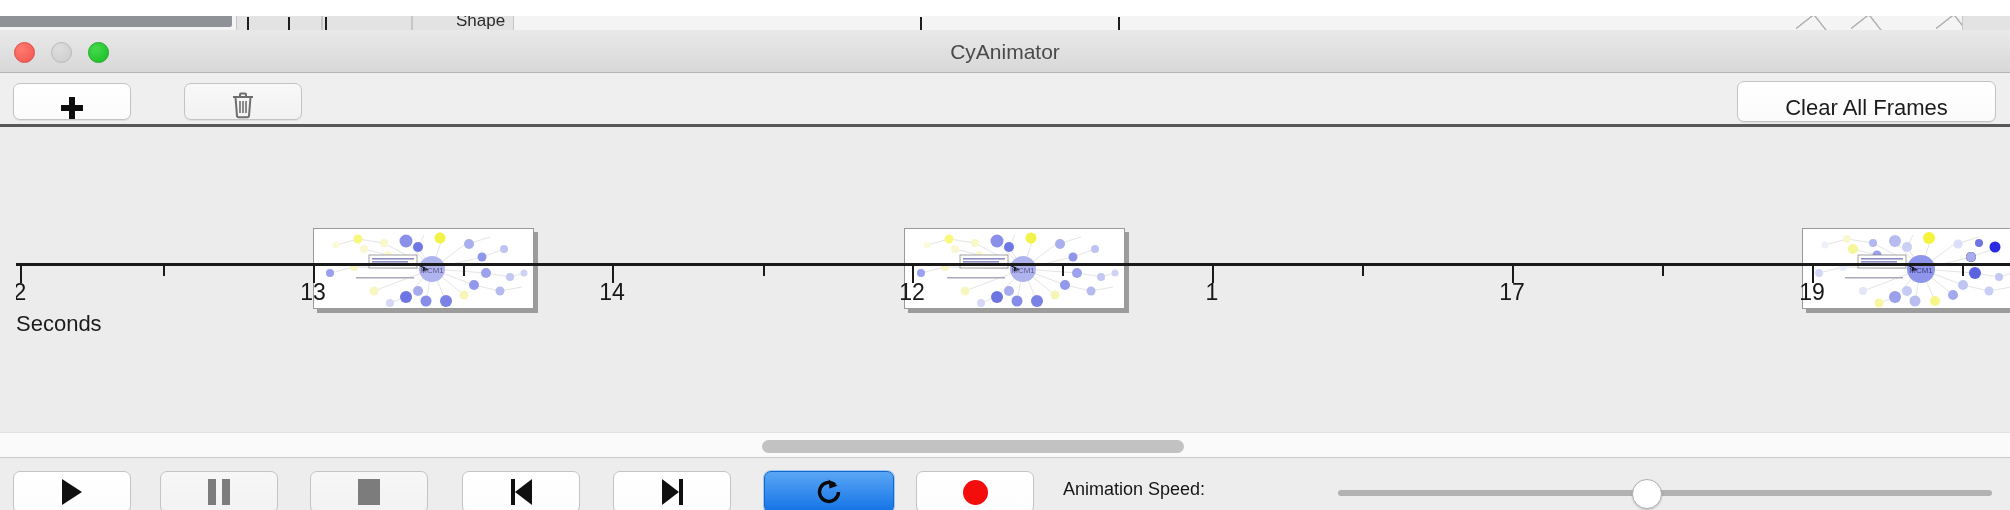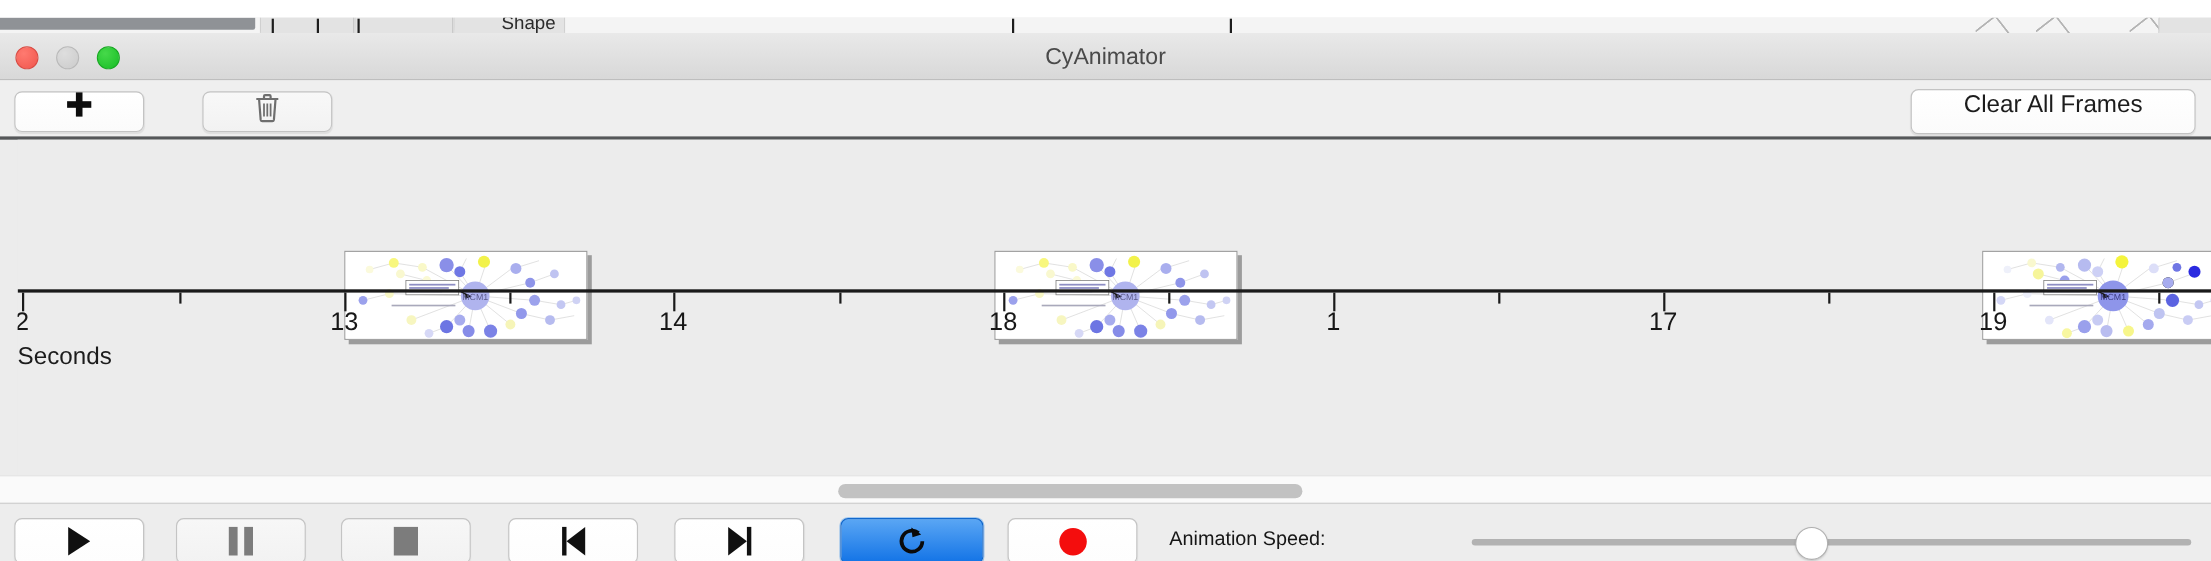--- a/index.html
+++ b/index.html
@@ -110,21 +110,21 @@
     box-sizing: border-box;
   }
   .tb-btn {
     position: absolute;
     box-sizing: border-box;
     border: 1px solid #c3c3c3;
     border-radius: 7px;
     background: linear-gradient(to bottom, #ffffff 0%, #fbfbfb 100%);
     box-shadow: 0 1px 1px rgba(0,0,0,0.07);
     display: flex;
-    align-items: flex-start;
+    align-items: flex-end;
     justify-content: center;
     cursor: default;
   }
   .tb-btn.dim {
     background: linear-gradient(to bottom, #f8f8f8 0%, #f2f2f2 100%);
   }
   #btn-add    { left: 13px;  top: 10px; width: 118px; height: 37px; }
   #btn-delete { left: 184px; top: 10px; width: 118px; height: 37px; }
   #btn-clear  { left: 1737px; top: 8px; width: 259px; height: 41px; }
   #btn-clear .tb-label {
@@ -511,21 +511,21 @@
     <div class="tick major" style="left:1196px;top:139px;"></div>
     <div class="tick minor" style="left:1346px;top:139px;"></div>
     <div class="tick major" style="left:1496px;top:139px;"></div>
     <div class="tick minor" style="left:1646px;top:139px;"></div>
     <div class="tick major" style="left:1796px;top:139px;"></div>
     <div class="tick minor" style="left:1946px;top:139px;"></div>
 
     <div class="tick-label" style="left:4px;top:152px;">2</div>
     <div class="tick-label" style="left:297px;top:152px;">13</div>
     <div class="tick-label" style="left:596px;top:152px;">14</div>
-    <div class="tick-label" style="left:896px;top:152px;">18</div>
+    <div class="tick-label" style="left:896px;top:152px;">12</div>
     <div class="tick-label" style="left:1196px;top:152px;">1</div>
     <div class="tick-label" style="left:1496px;top:152px;">17</div>
     <div class="tick-label" style="left:1796px;top:152px;">19</div>
 
     <div class="axis-title" style="top:184px;">Seconds</div>
   </div>
 
   <div class="scroll-track">
     <div class="scroll-thumb" style="left:762px;width:422px;"></div>
   </div>

